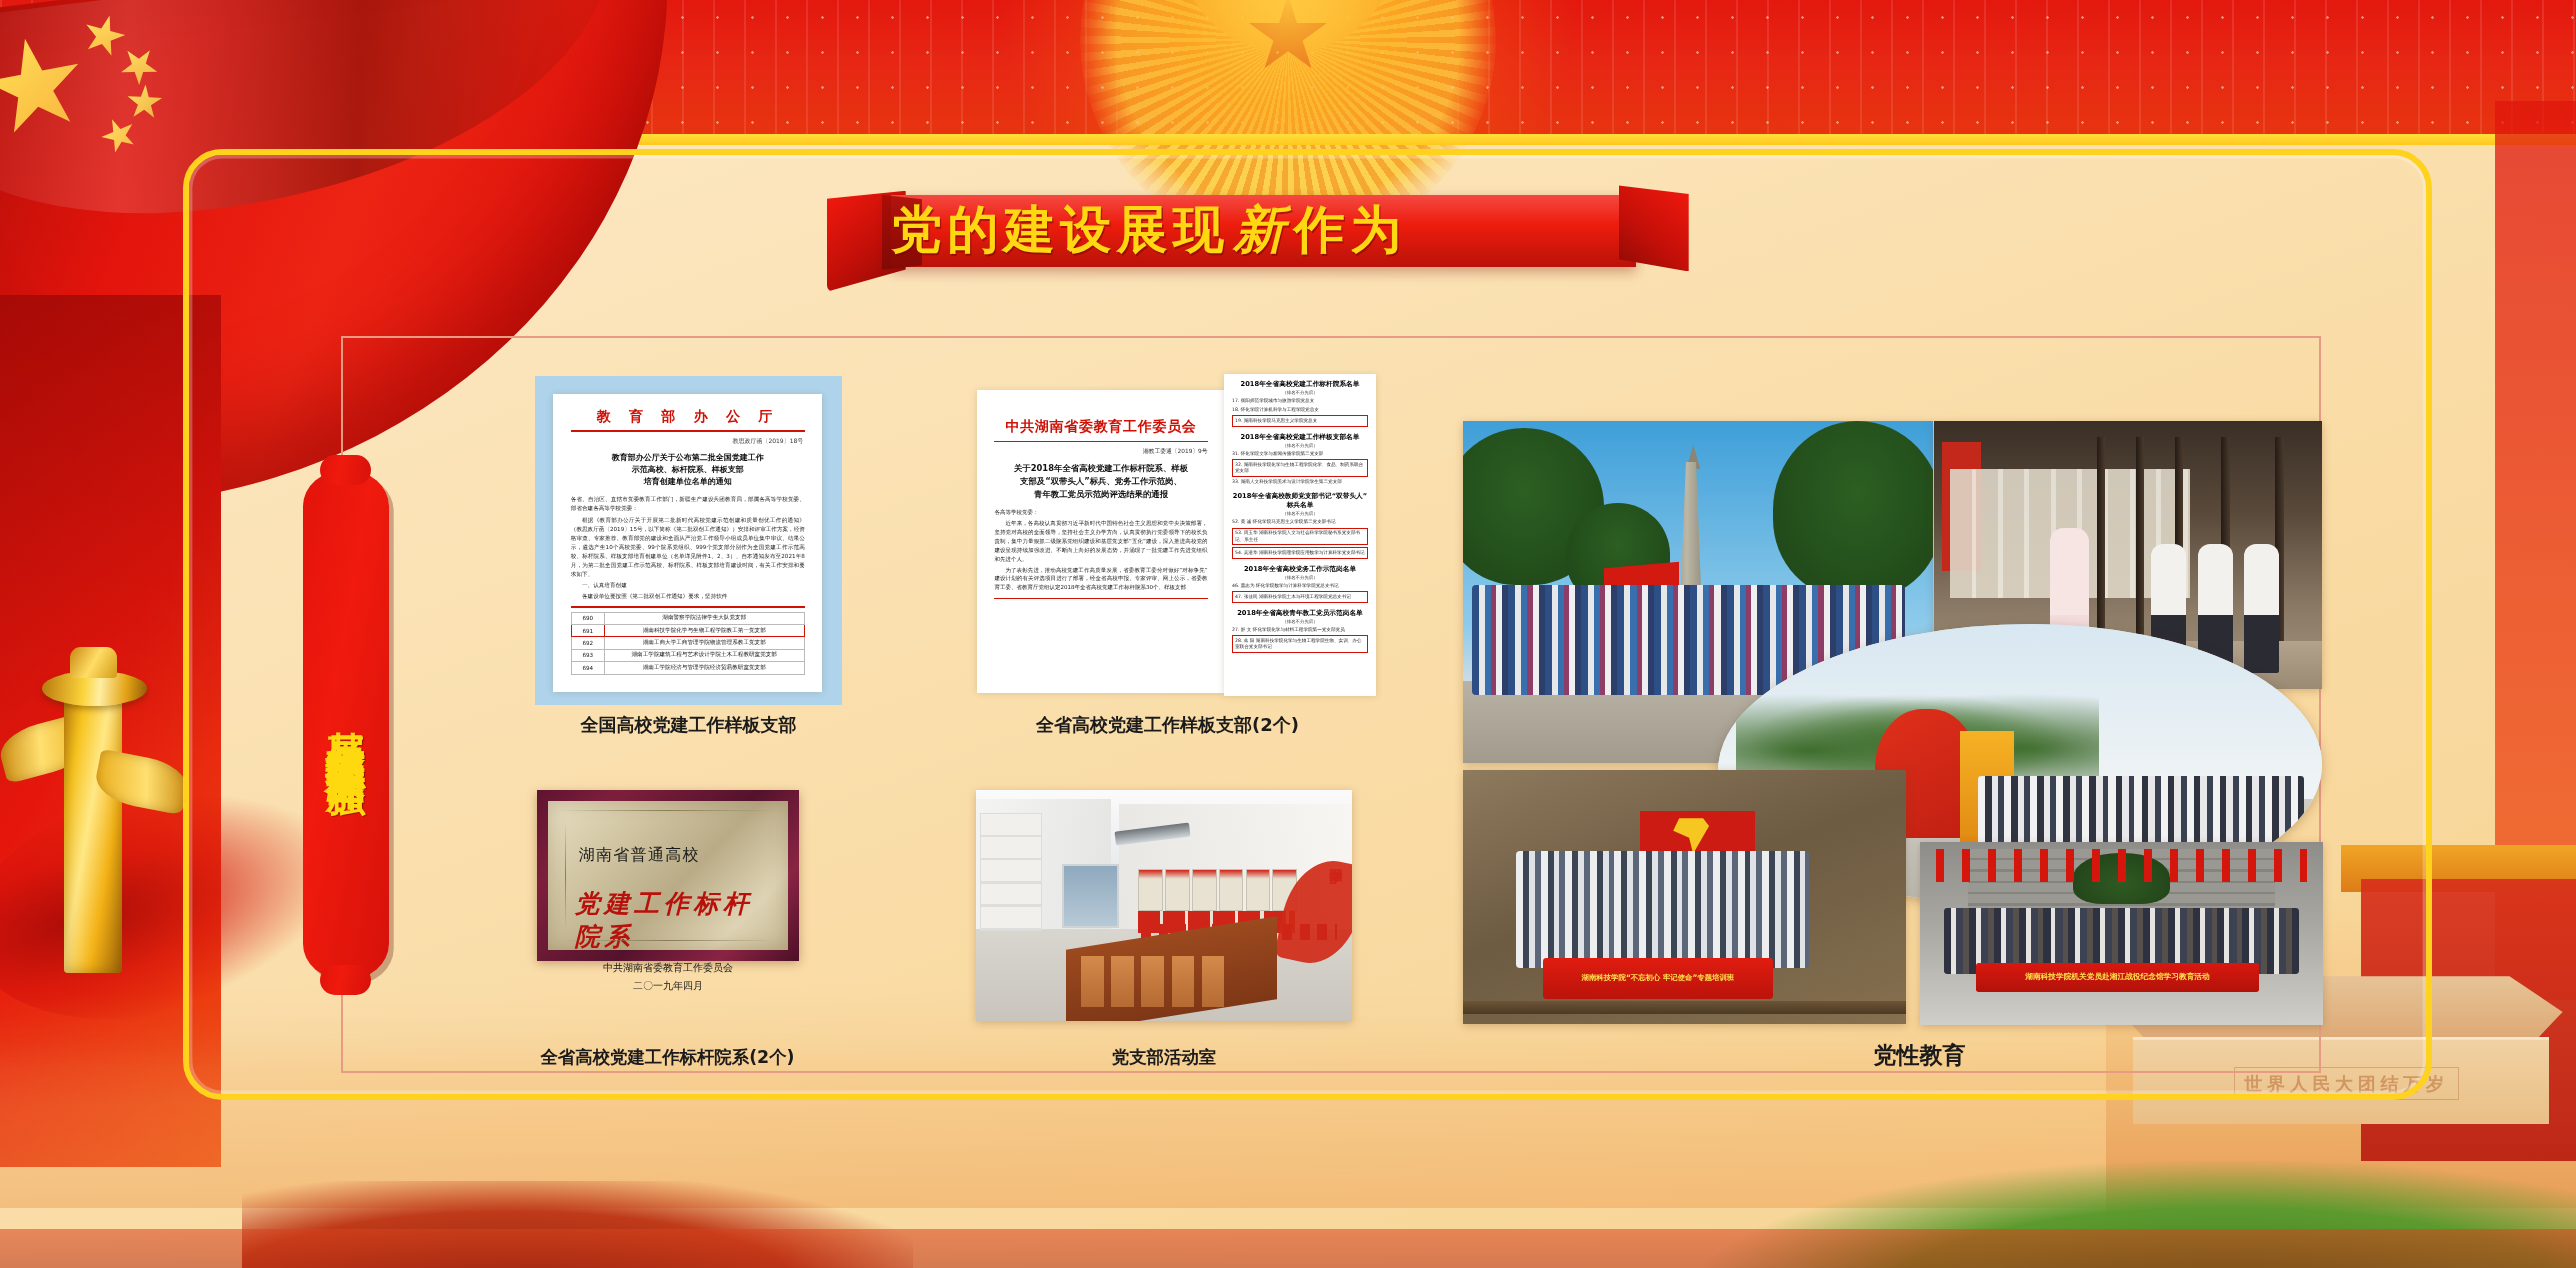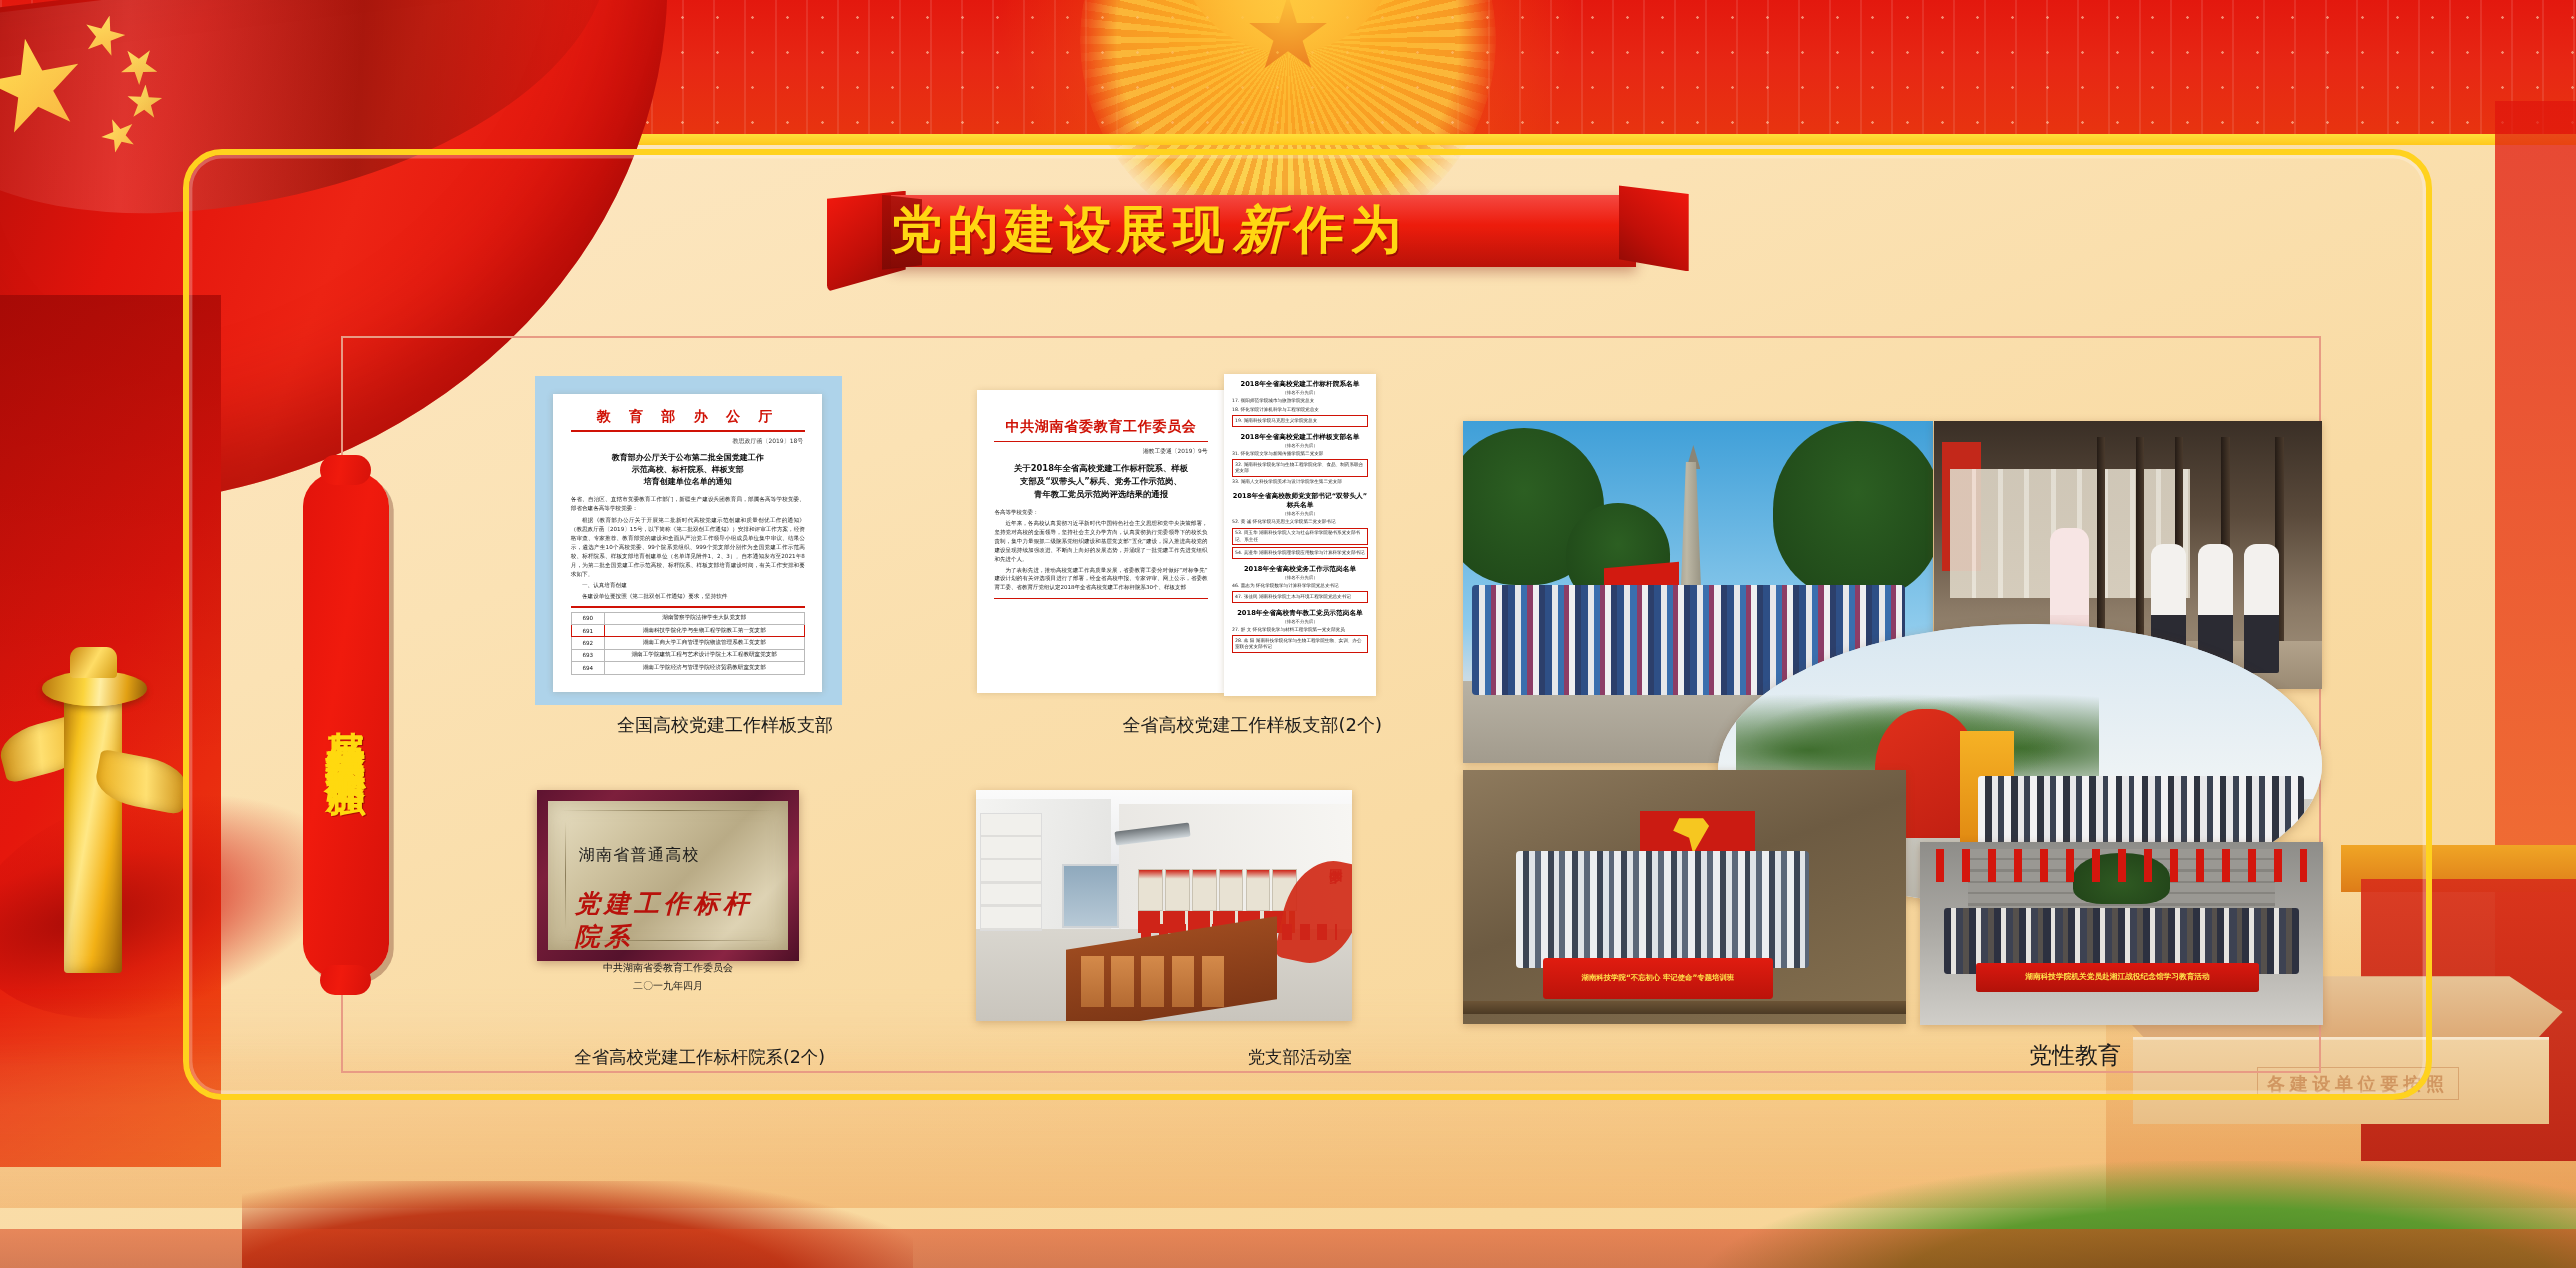--- a/index.html
+++ b/index.html
@@ -313,21 +313,21 @@
   }
   .doc2 .doc-no{font-size:5.8px;margin:0 17.4px 6px;}
   .doc2 .doc-title{font-size:8.4px;}
   .doc2 .doc-body{font-size:5.5px;}
   .rp-h{font-size:6.7px;font-weight:bold;text-align:center;color:#000;margin:6px 6.7px 1.3px;line-height:1.35;}
   .rp-sub{font-size:4.4px;text-align:center;color:#333;margin-bottom:2.7px;}
   .rp-li{font-size:4.6px;color:#222;margin:0 8px 2px;line-height:1.45;}
   .rp-li.hl{border:0.9px solid #d01206;padding:1.3px 2px;}
 
   .cap{
-    position:absolute;text-align:right;color:#1b1b1b;font-weight:normal;
+    position:absolute;text-align:center;color:#1b1b1b;font-weight:bold;
     font-size:18px;white-space:nowrap;
   }
   .cap.small{font-size:17.4px;}
 
   
   .plaque{
     position:absolute;left:537px;top:790px;width:262px;height:171px;
     background:linear-gradient(130deg,#5e1330 0%,#7d1f3c 20%,#55122c 55%,#8a2443 80%,#4d0f26 100%);
     box-shadow:0 2.7px 9.4px rgba(90,40,20,.35);
     padding:6px;box-sizing:border-box;
@@ -483,21 +483,21 @@
   </div>
 
   <div class="right-red-band"></div>
 
   <div class="skyline"></div>
   <div class="tiananmen">
     <div class="tm-red-roof"></div>
     <div class="tm-red"></div>
     <div class="tm-roof"></div>
     <div class="tm-wall"></div>
-    <div class="tm-slogan">各建设单位要按照</div>
+    <div class="tm-slogan">世界人民大团结万岁</div>
   </div>
   <div class="hedge-green"></div>
   <div class="hedge-red"></div>
   <div class="bottom-red-strip"></div>
 
   <div class="outer-yellow"></div>
 
   <div class="content-frame"></div>
 
   <div class="banner">

